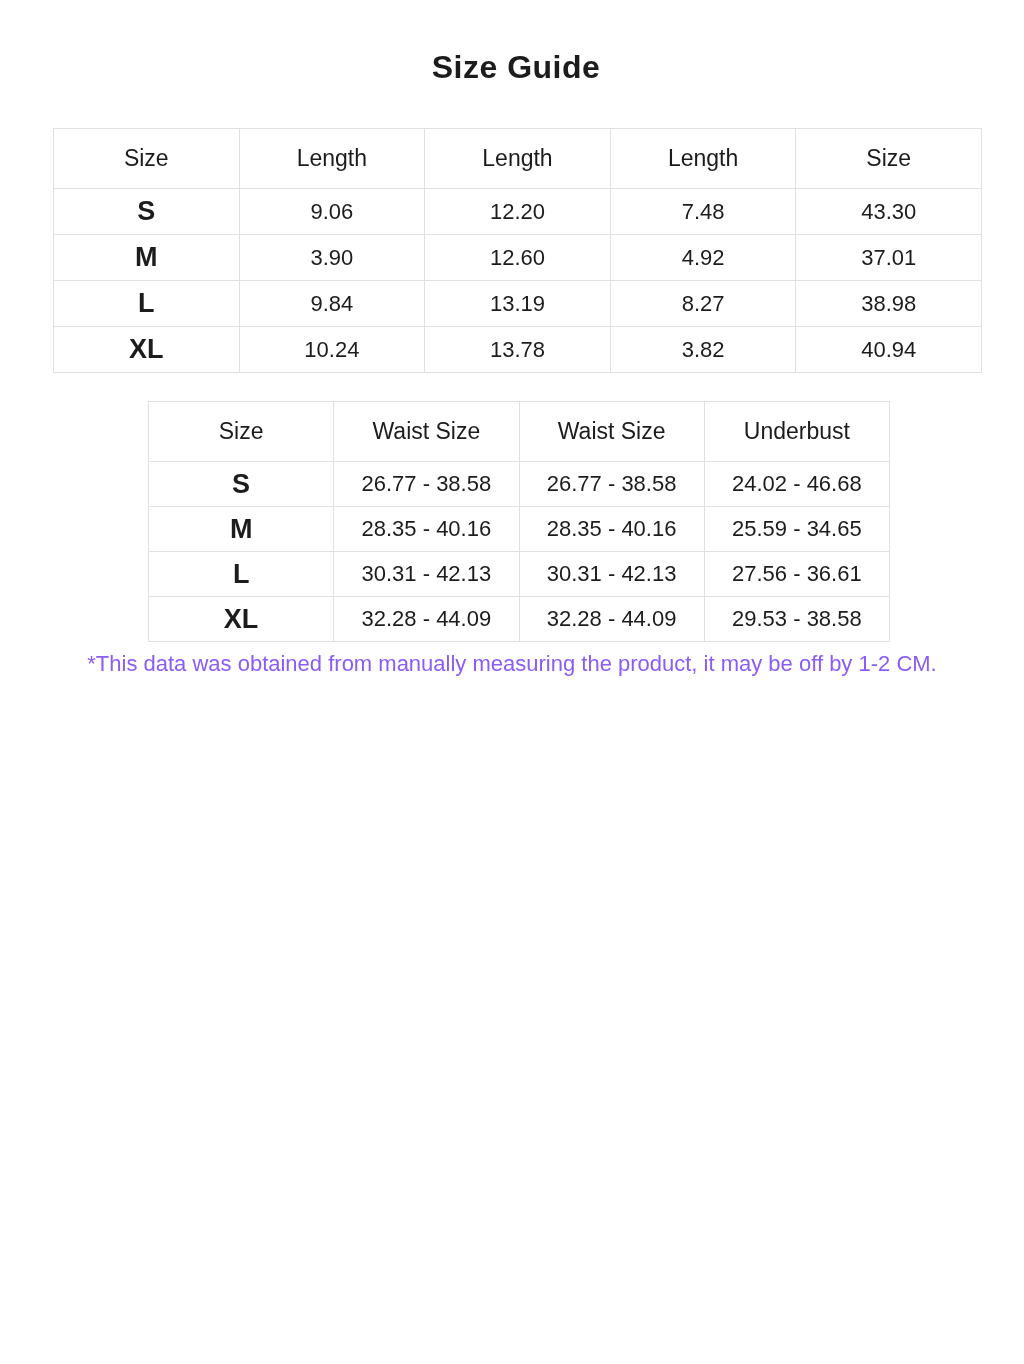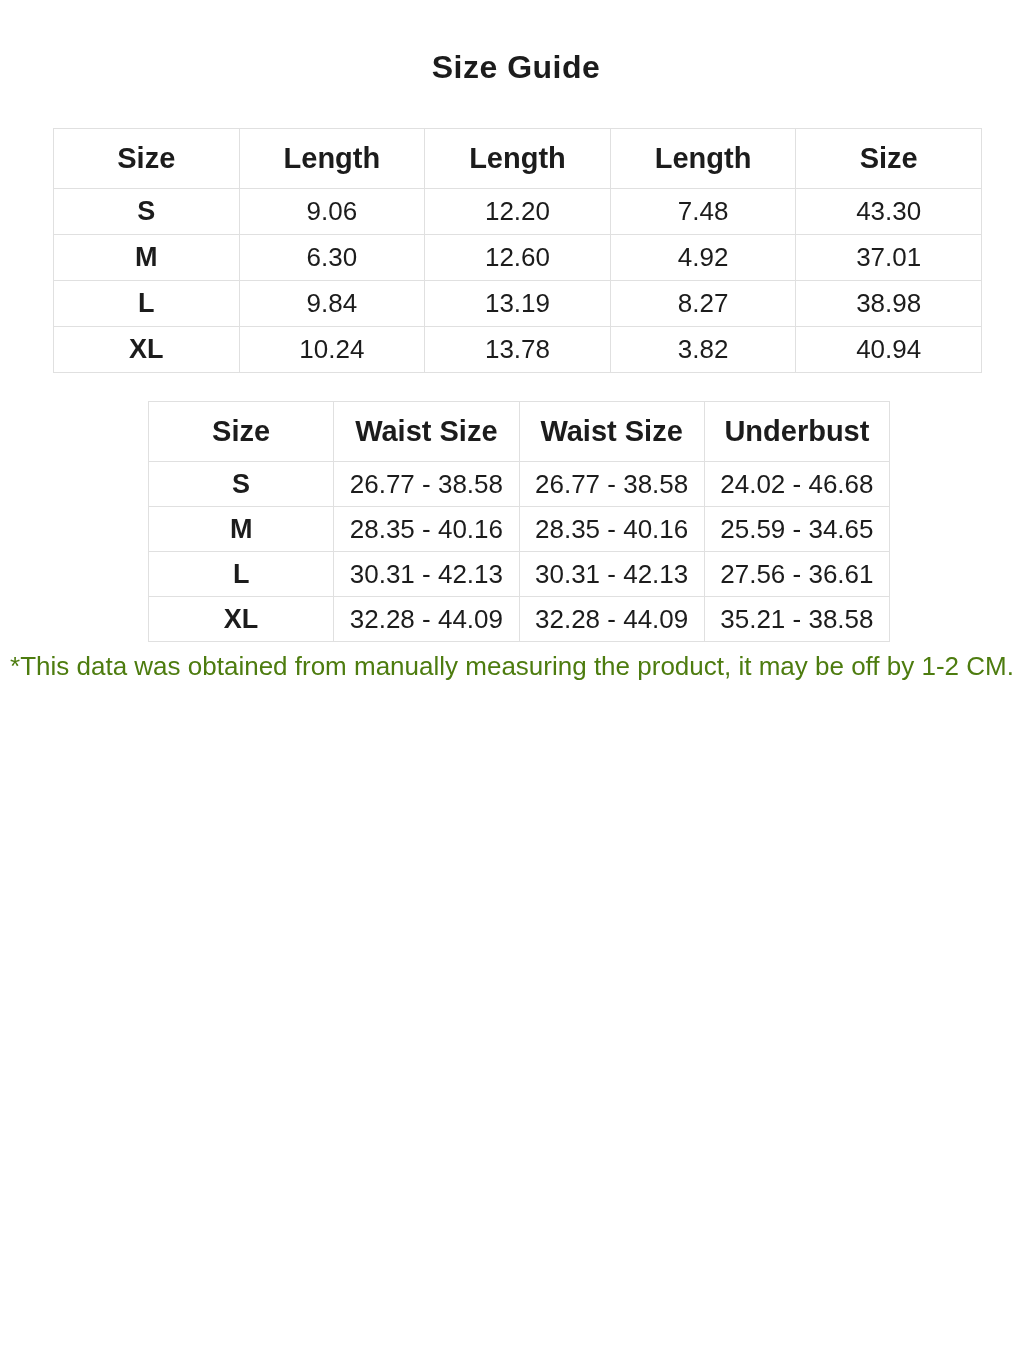--- a/index.html
+++ b/index.html
@@ -47,43 +47,43 @@
   .size-table td {
     border: 1px solid #e0e0e0;
     text-align: center;
     vertical-align: middle;
     padding: 0;
     white-space: nowrap;
     overflow: hidden;
   }
   .size-table th {
     height: 59px;
-    font-size: 29px;
-    font-weight: 700;
+    font-size: 23px;
+    font-weight: 400;
   }
   .size-table-1 td { height: 45px; }
   .size-table-2 td { height: 44px; }
   .size-table td {
-    font-size: 26px;
+    font-size: 22px;
     font-weight: 400;
   }
   .size-table td.size-cell {
     font-size: 27px;
     font-weight: 700;
   }
   .footnote {
     position: absolute;
     top: 651px;
     left: 0;
     right: 0;
     margin: 0;
     text-align: center;
-    font-size: 26px;
+    font-size: 22px;
     font-weight: 400;
-    color: #4d7c0f;
+    color: #8b5cf6;
   }
 </style>
 </head>
 <body>
 
 <h1 class="page-title">Size Guide</h1>
 
 <table class="size-table size-table-1">
   <thead>
     <tr>
@@ -97,21 +97,21 @@
   <tbody>
     <tr>
       <td class="size-cell">S</td>
       <td>9.06</td>
       <td>12.20</td>
       <td>7.48</td>
       <td>43.30</td>
     </tr>
     <tr>
       <td class="size-cell">M</td>
-      <td>6.30</td>
+      <td>3.90</td>
       <td>12.60</td>
       <td>4.92</td>
       <td>37.01</td>
     </tr>
     <tr>
       <td class="size-cell">L</td>
       <td>9.84</td>
       <td>13.19</td>
       <td>8.27</td>
       <td>38.98</td>
@@ -151,18 +151,18 @@
     <tr>
       <td class="size-cell">L</td>
       <td>30.31 - 42.13</td>
       <td>30.31 - 42.13</td>
       <td>27.56 - 36.61</td>
     </tr>
     <tr>
       <td class="size-cell">XL</td>
       <td>32.28 - 44.09</td>
       <td>32.28 - 44.09</td>
-      <td>35.21 - 38.58</td>
+      <td>29.53 - 38.58</td>
     </tr>
   </tbody>
 </table>
 
 <p class="footnote">*This data was obtained from manually measuring the product, it may be off by 1-2 CM.</p>
 
 </body></html>

